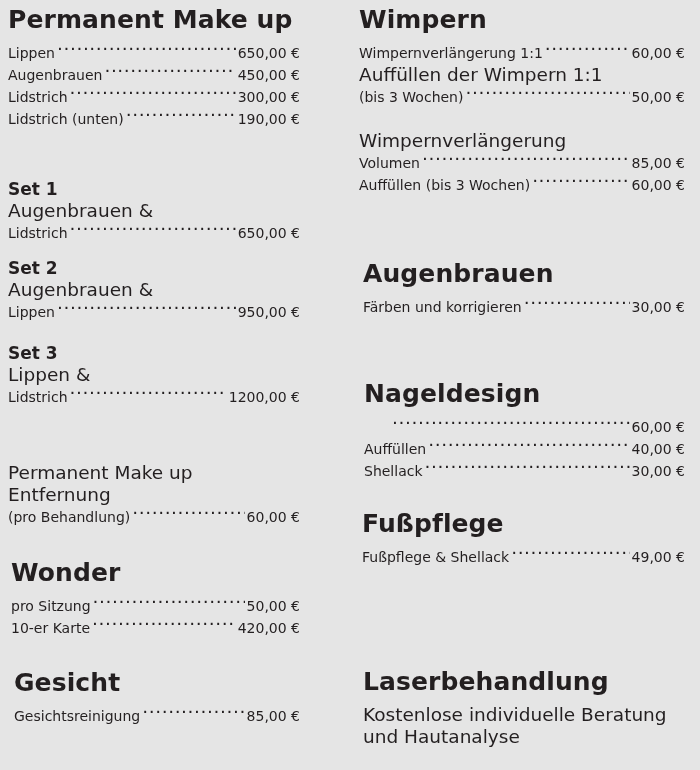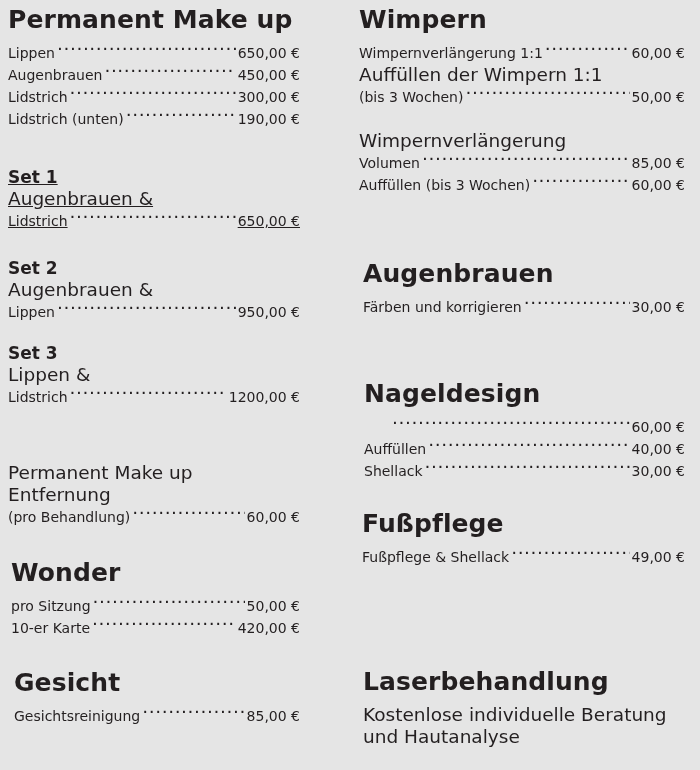--- a/index.html
+++ b/index.html
@@ -116,21 +116,21 @@
         <span class="leader"></span>
         <span class="price">300,00 €</span>
       </div>
       <div class="row">
         <span class="label">Lidstrich (unten)</span>
         <span class="leader"></span>
         <span class="price">190,00 €</span>
       </div>
     </div>
 
-    <div style="position:absolute; left:8px; top:167px; width:292px;text-decoration:underline;">
+    <div style="position:absolute; left:8px; top:179px; width:292px;">
       <div class="heading sub">Set 1</div>
       <div class="line">Augenbrauen &amp;</div>
       <div class="row">
         <span class="label">Lidstrich</span>
         <span class="leader"></span>
         <span class="price">650,00 €</span>
       </div>
     </div>
 
     <div style="position:absolute; left:8px; top:258px; width:292px;">

